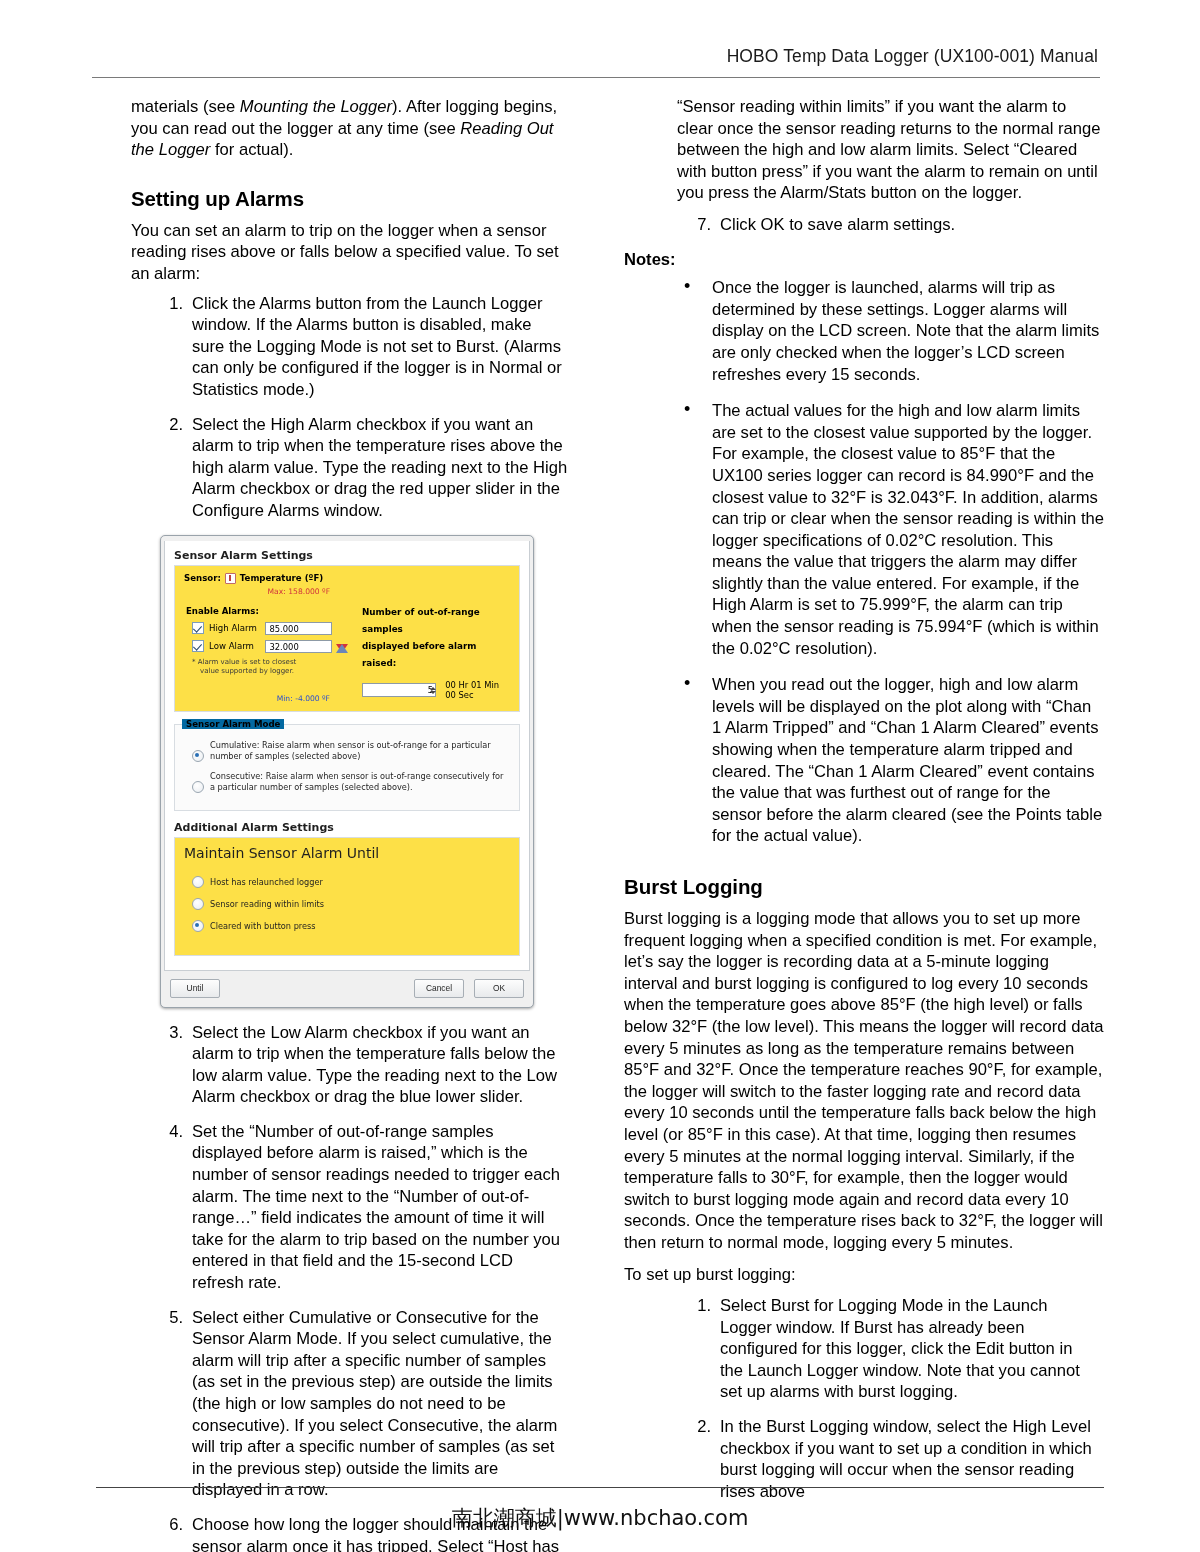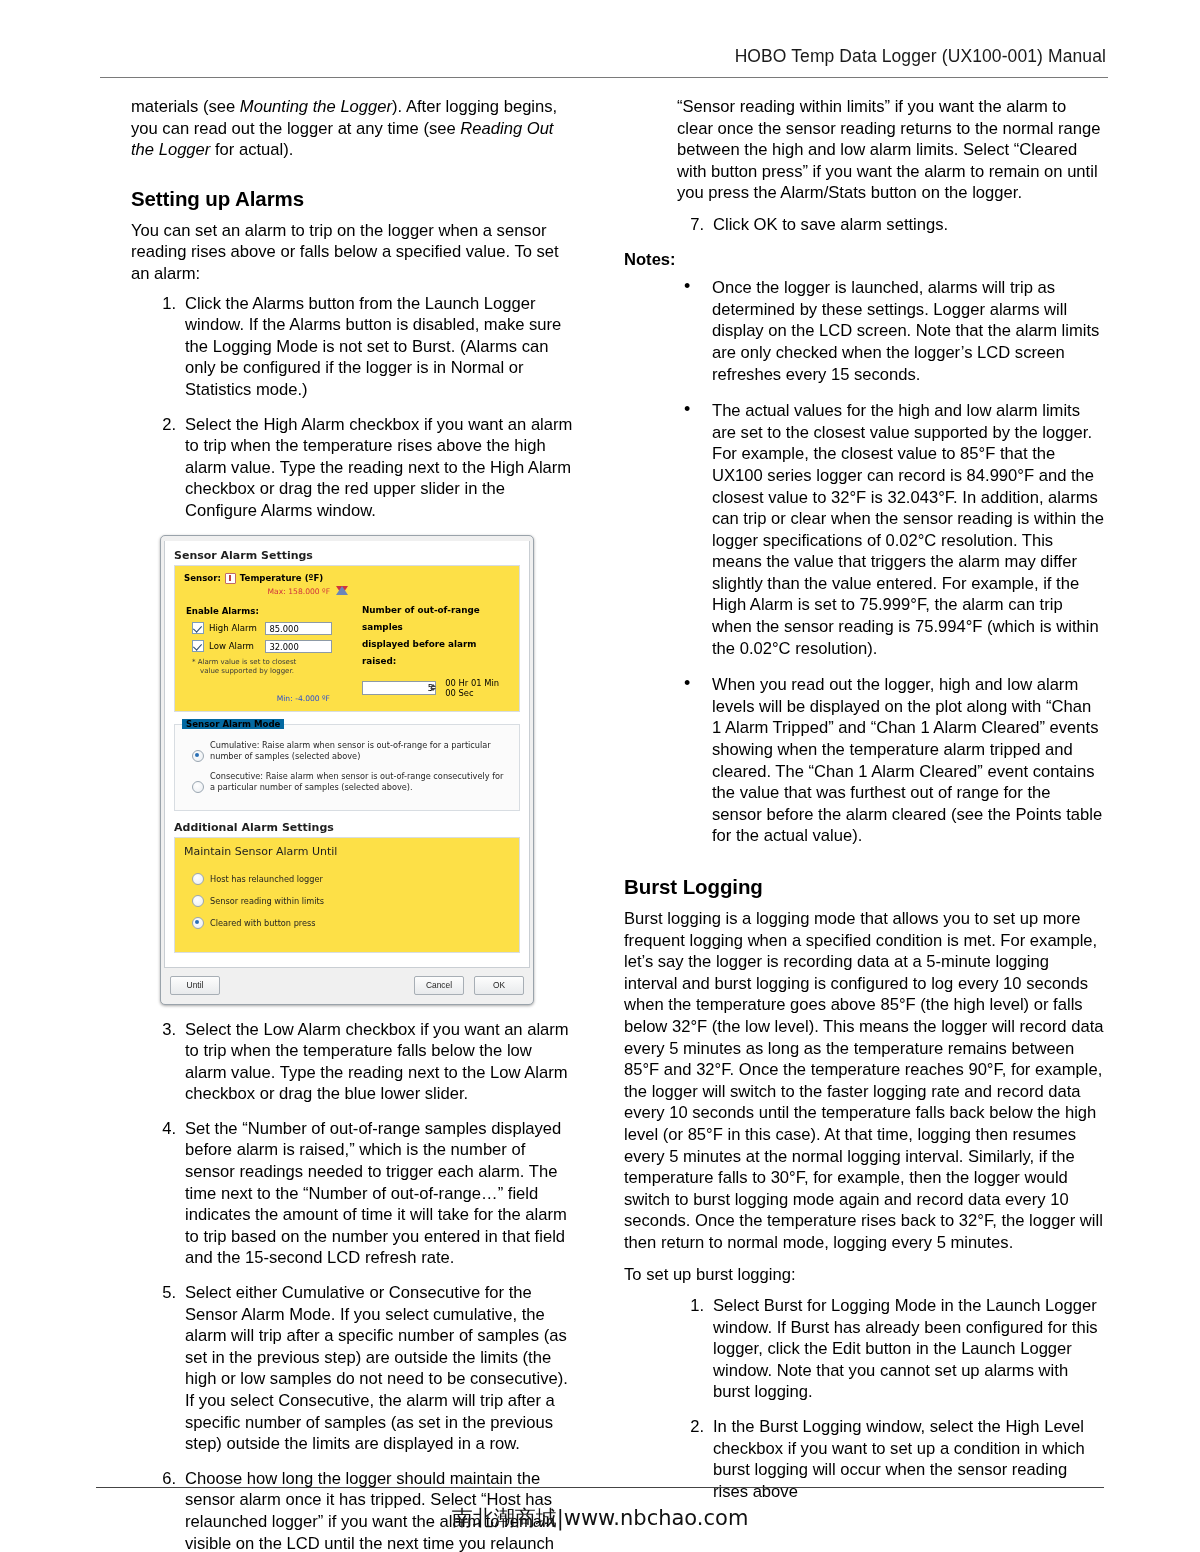--- a/index.html
+++ b/index.html
@@ -19,21 +19,21 @@
     position: relative;
     width: 1200px;
     height: 1552px;
     box-sizing: border-box;
   }
 
   
   .header {
     position: absolute;
     top: 44px;
-    left: 100px;
+    left: 92px;
     width: 1008px;
     height: 34px;
     border-bottom: 1.5px solid #7a7a7a;
     text-align: right;
     box-sizing: border-box;
   }
   .header-title {
     font-size: 17.5px;
     line-height: 24px;
     color: #1a1a1a;
@@ -76,21 +76,21 @@
   h2.section.first { margin-top: 26px; }
 
   .notes-label {
     font-size: 16.6px;
     font-weight: bold;
     margin: 8px 0 7px 35px;
     line-height: 21.6px;
   }
 
   ol.steps {
-    margin: 1px;
+    margin: 8px;
     padding: 0;
     list-style: none;
     counter-reset: stepcounter;
   }
   ol.steps > li {
     counter-increment: stepcounter;
     position: relative;
     padding-left: 88px;
     margin-bottom: 13px;
   }
@@ -204,21 +204,21 @@
   }
   .sensor-icon:after {
     content: "";
     position: absolute;
     left: 3px; top: 1px;
     width: 2px; height: 6px;
     background: #c04040;
   }
   .alarm-main {
     display: flex;
-    align-items: flex-start;
+    align-items: center;
   }
   .alarm-left { width: 148px; position: relative; }
   .maxlabel {
     font-size: 7.6px;
     color: #d1343c;
     text-align: right;
     padding-right: 2px;
     margin-top: 1px;
   }
   .minlabel {
@@ -391,21 +391,21 @@
     content: "";
     position: absolute;
     left: 2px; top: 2px;
     width: 4px; height: 4px;
     background: #2a6fb5;
     border-radius: 50%;
   }
   .radio-text { font-size: 8.2px; line-height: 11px; color: #1f1f1f; }
 
   .subpanel-label {
-    font-size: 11px;
+    font-size: 14px;
     color: #1f1f1f;
     margin-bottom: 14px;
   }
   .dlg-footer {
     display: flex;
     align-items: center;
     justify-content: space-between;
     padding: 8px 6px 6px 6px;
   }
   .btn {

